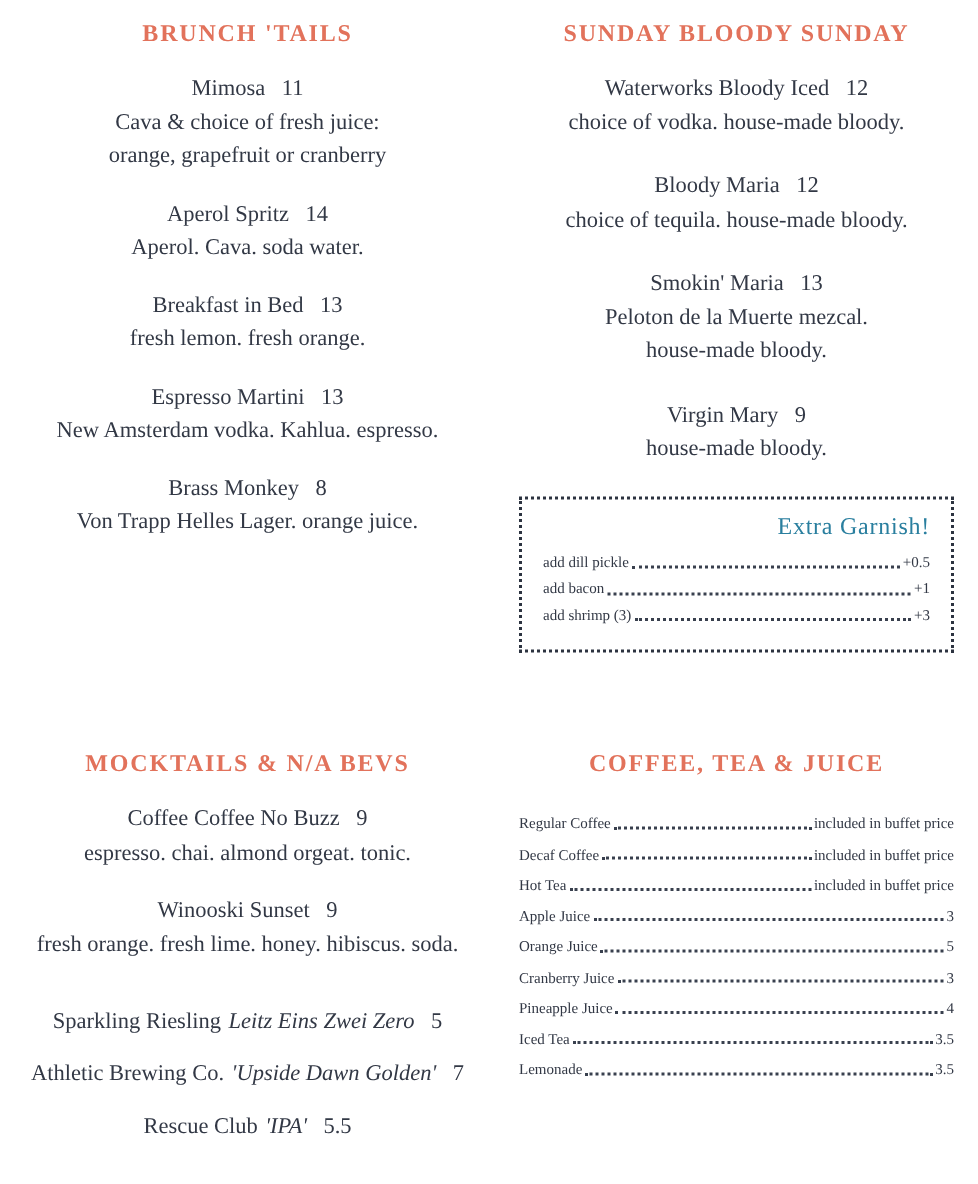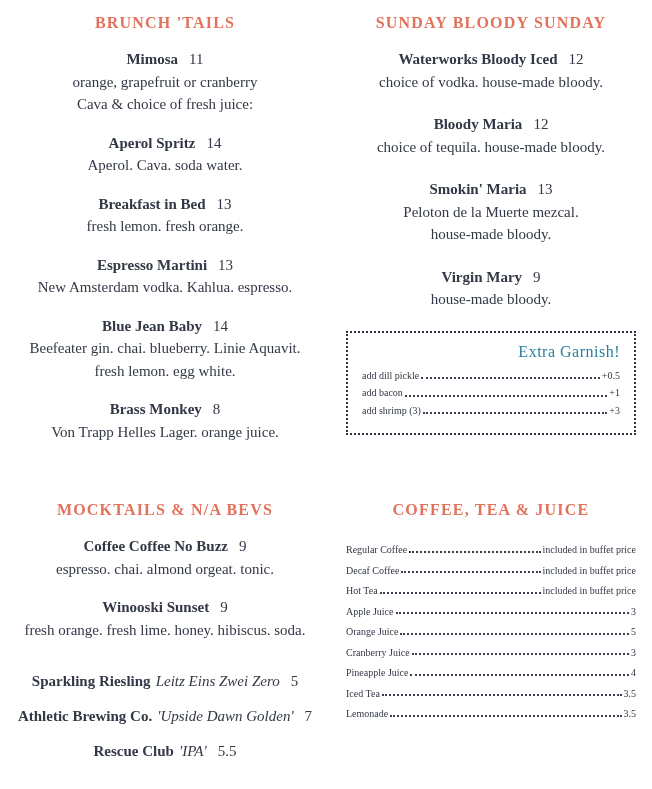--- a/index.html
+++ b/index.html
@@ -18,21 +18,21 @@
     font-size: 16px;
     font-weight: bold;
     letter-spacing: 1.2px;
     color: var(--heading, #e2725b);
     text-align: center;
     margin: 4px 0 16px;
   }
 
   .item { text-align: center; font-size: 15px; line-height: 1.5; margin-bottom: 16px; }
   .bloody-list .item { margin-bottom: 20px; }
-  .nm { font-weight: bold; }
+  .nm { font-weight: normal; }
   .pr { margin-left: 11px; }
   .it { font-style: italic; margin-left: 5px; }
 
   .garnish {
     border: 2px dotted #2c3340;
     margin-top: 14px;
     padding: 10px 14px 12px;
   }
   .garnish-title {
     text-align: right;
@@ -57,44 +57,39 @@
 
 <div class="menu">
 
   <div class="col left">
 
     <section class="row1">
       <h2 class="sec-title">BRUNCH 'TAILS</h2>
 
       <div class="item">
         <div><span class="nm">Mimosa</span><span class="pr">11</span></div>
+        <div>Cava &amp; choice of fresh juice:</div>
         <div>orange, grapefruit or cranberry</div>
-        <div>Cava &amp; choice of fresh juice:</div>
       </div>
 
       <div class="item">
         <div><span class="nm">Aperol Spritz</span><span class="pr">14</span></div>
         <div>Aperol. Cava. soda water.</div>
       </div>
 
       <div class="item">
         <div><span class="nm">Breakfast in Bed</span><span class="pr">13</span></div>
         <div>fresh lemon. fresh orange.</div>
       </div>
 
       <div class="item">
         <div><span class="nm">Espresso Martini</span><span class="pr">13</span></div>
         <div>New Amsterdam vodka. Kahlua. espresso.</div>
       </div>
 
-      <div class="item">
-        <div><span class="nm">Blue Jean Baby</span><span class="pr">14</span></div>
-        <div>Beefeater gin. chai. blueberry. Linie Aquavit.</div>
-        <div>fresh lemon. egg white.</div>
-      </div>
 
       <div class="item">
         <div><span class="nm">Brass Monkey</span><span class="pr">8</span></div>
         <div>Von Trapp Helles Lager. orange juice.</div>
       </div>
     </section>
 
     <section>
       <h2 class="sec-title">MOCKTAILS &amp; N/A BEVS</h2>
 

